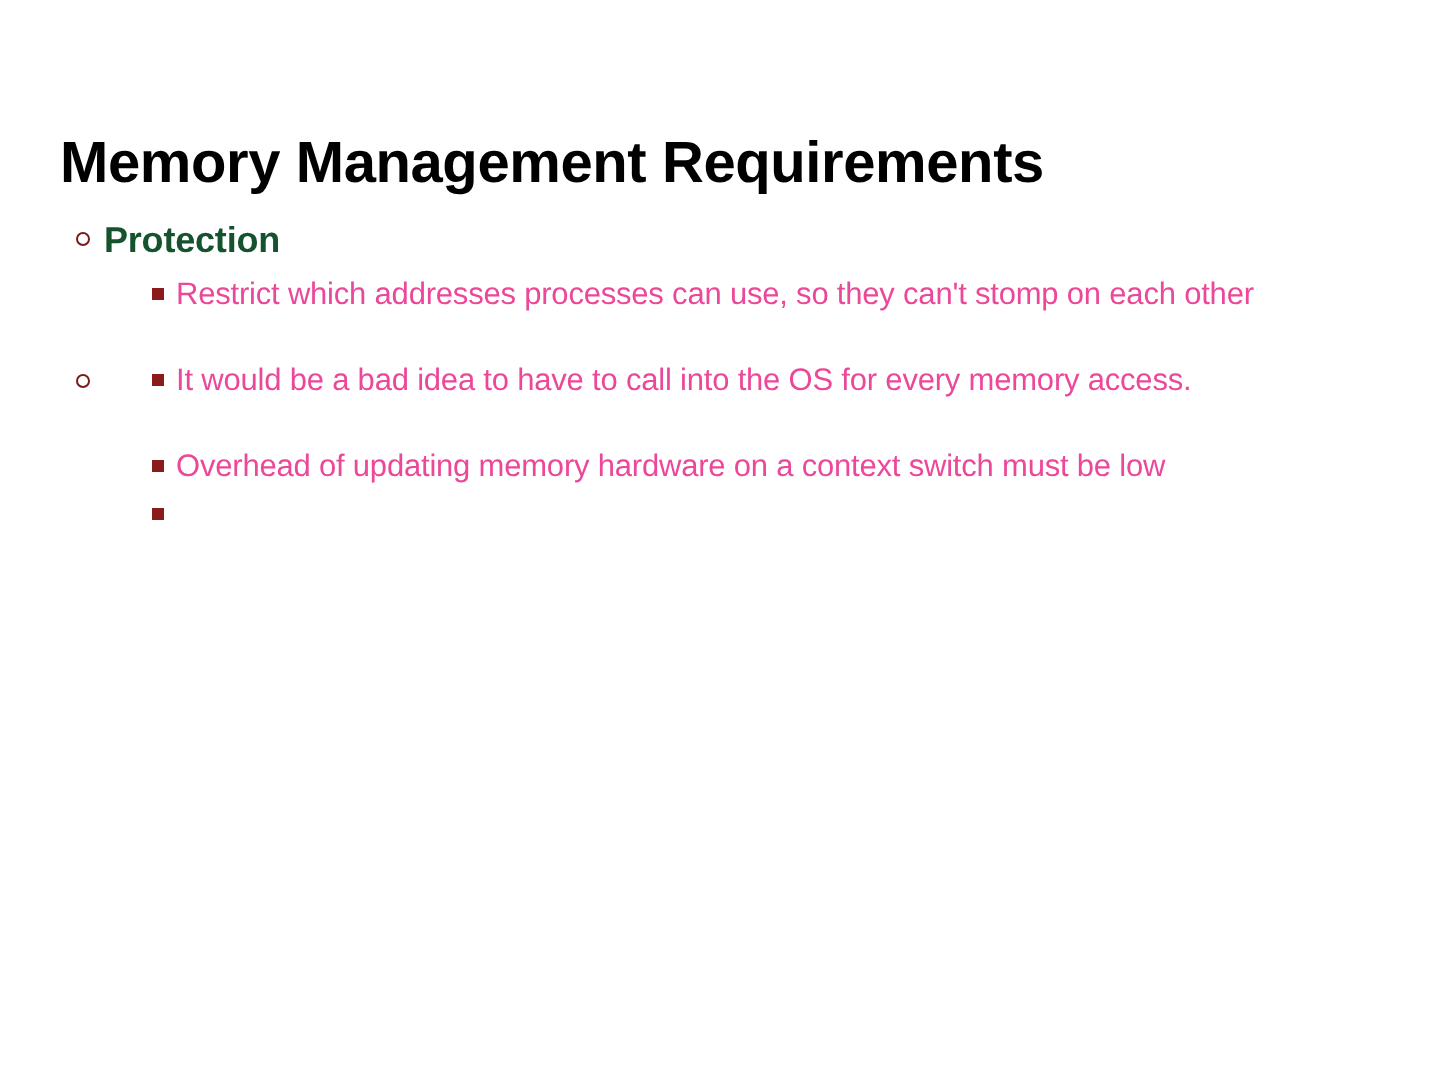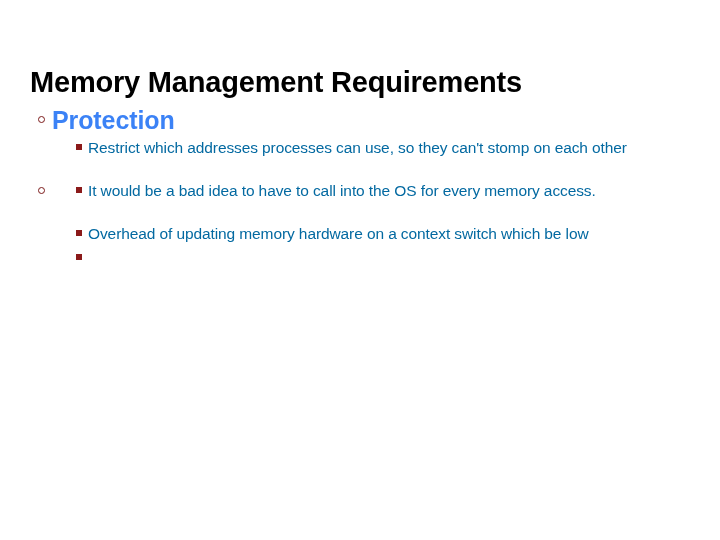--- a/index.html
+++ b/index.html
@@ -49,23 +49,23 @@
     padding: 0;
   }
   .group + .group {
     margin-top: 19px;
   }
 
   
   .lvl1 {
     position: relative;
     padding-left: 52px;
-    font-size: 25px;
+    font-size: 18px;
     font-weight: bold;
-    color: #3b82f6;
+    color: #14532d;
     line-height: 25px;
     letter-spacing: -0.1px;
   }
   .lvl1 .bullet-circle {
     position: absolute;
     left: 38px;
     top: 8px;
     width: 7px;
     height: 7px;
     border: 1.6px solid #7B1A1A;
@@ -77,21 +77,21 @@
   
   .lvl2-list {
     margin-top: 3px;
   }
   .lvl2 {
     position: relative;
     padding-left: 88px;
     padding-right: 76px;
     font-size: 15.5px;
     font-weight: normal;
-    color: #0369a1;
+    color: #ec4899;
     line-height: 24px;
     letter-spacing: -0.1px;
     text-align: left;
   }
   .lvl2 + .lvl2 {
     margin-top: 0px;
   }
   .lvl2 .bullet-square {
     position: absolute;
     left: 76px;
@@ -136,21 +136,21 @@
           <span class="bullet-square"></span>
           <span>It would be a bad idea to have to call into the OS for every memory access.</span>
         </div>
       </div>
     </div>
 
     <div class="group">
       <div class="lvl2-list">
         <div class="lvl2">
           <span class="bullet-square"></span>
-          <span>Overhead of updating memory hardware on a context switch which be low</span>
+          <span>Overhead of updating memory hardware on a context switch must be low</span>
         </div>
         <div class="lvl2">
           <span class="bullet-square"></span>
         </div>
       </div>
     </div>
 
   </div>
 </div>
 

